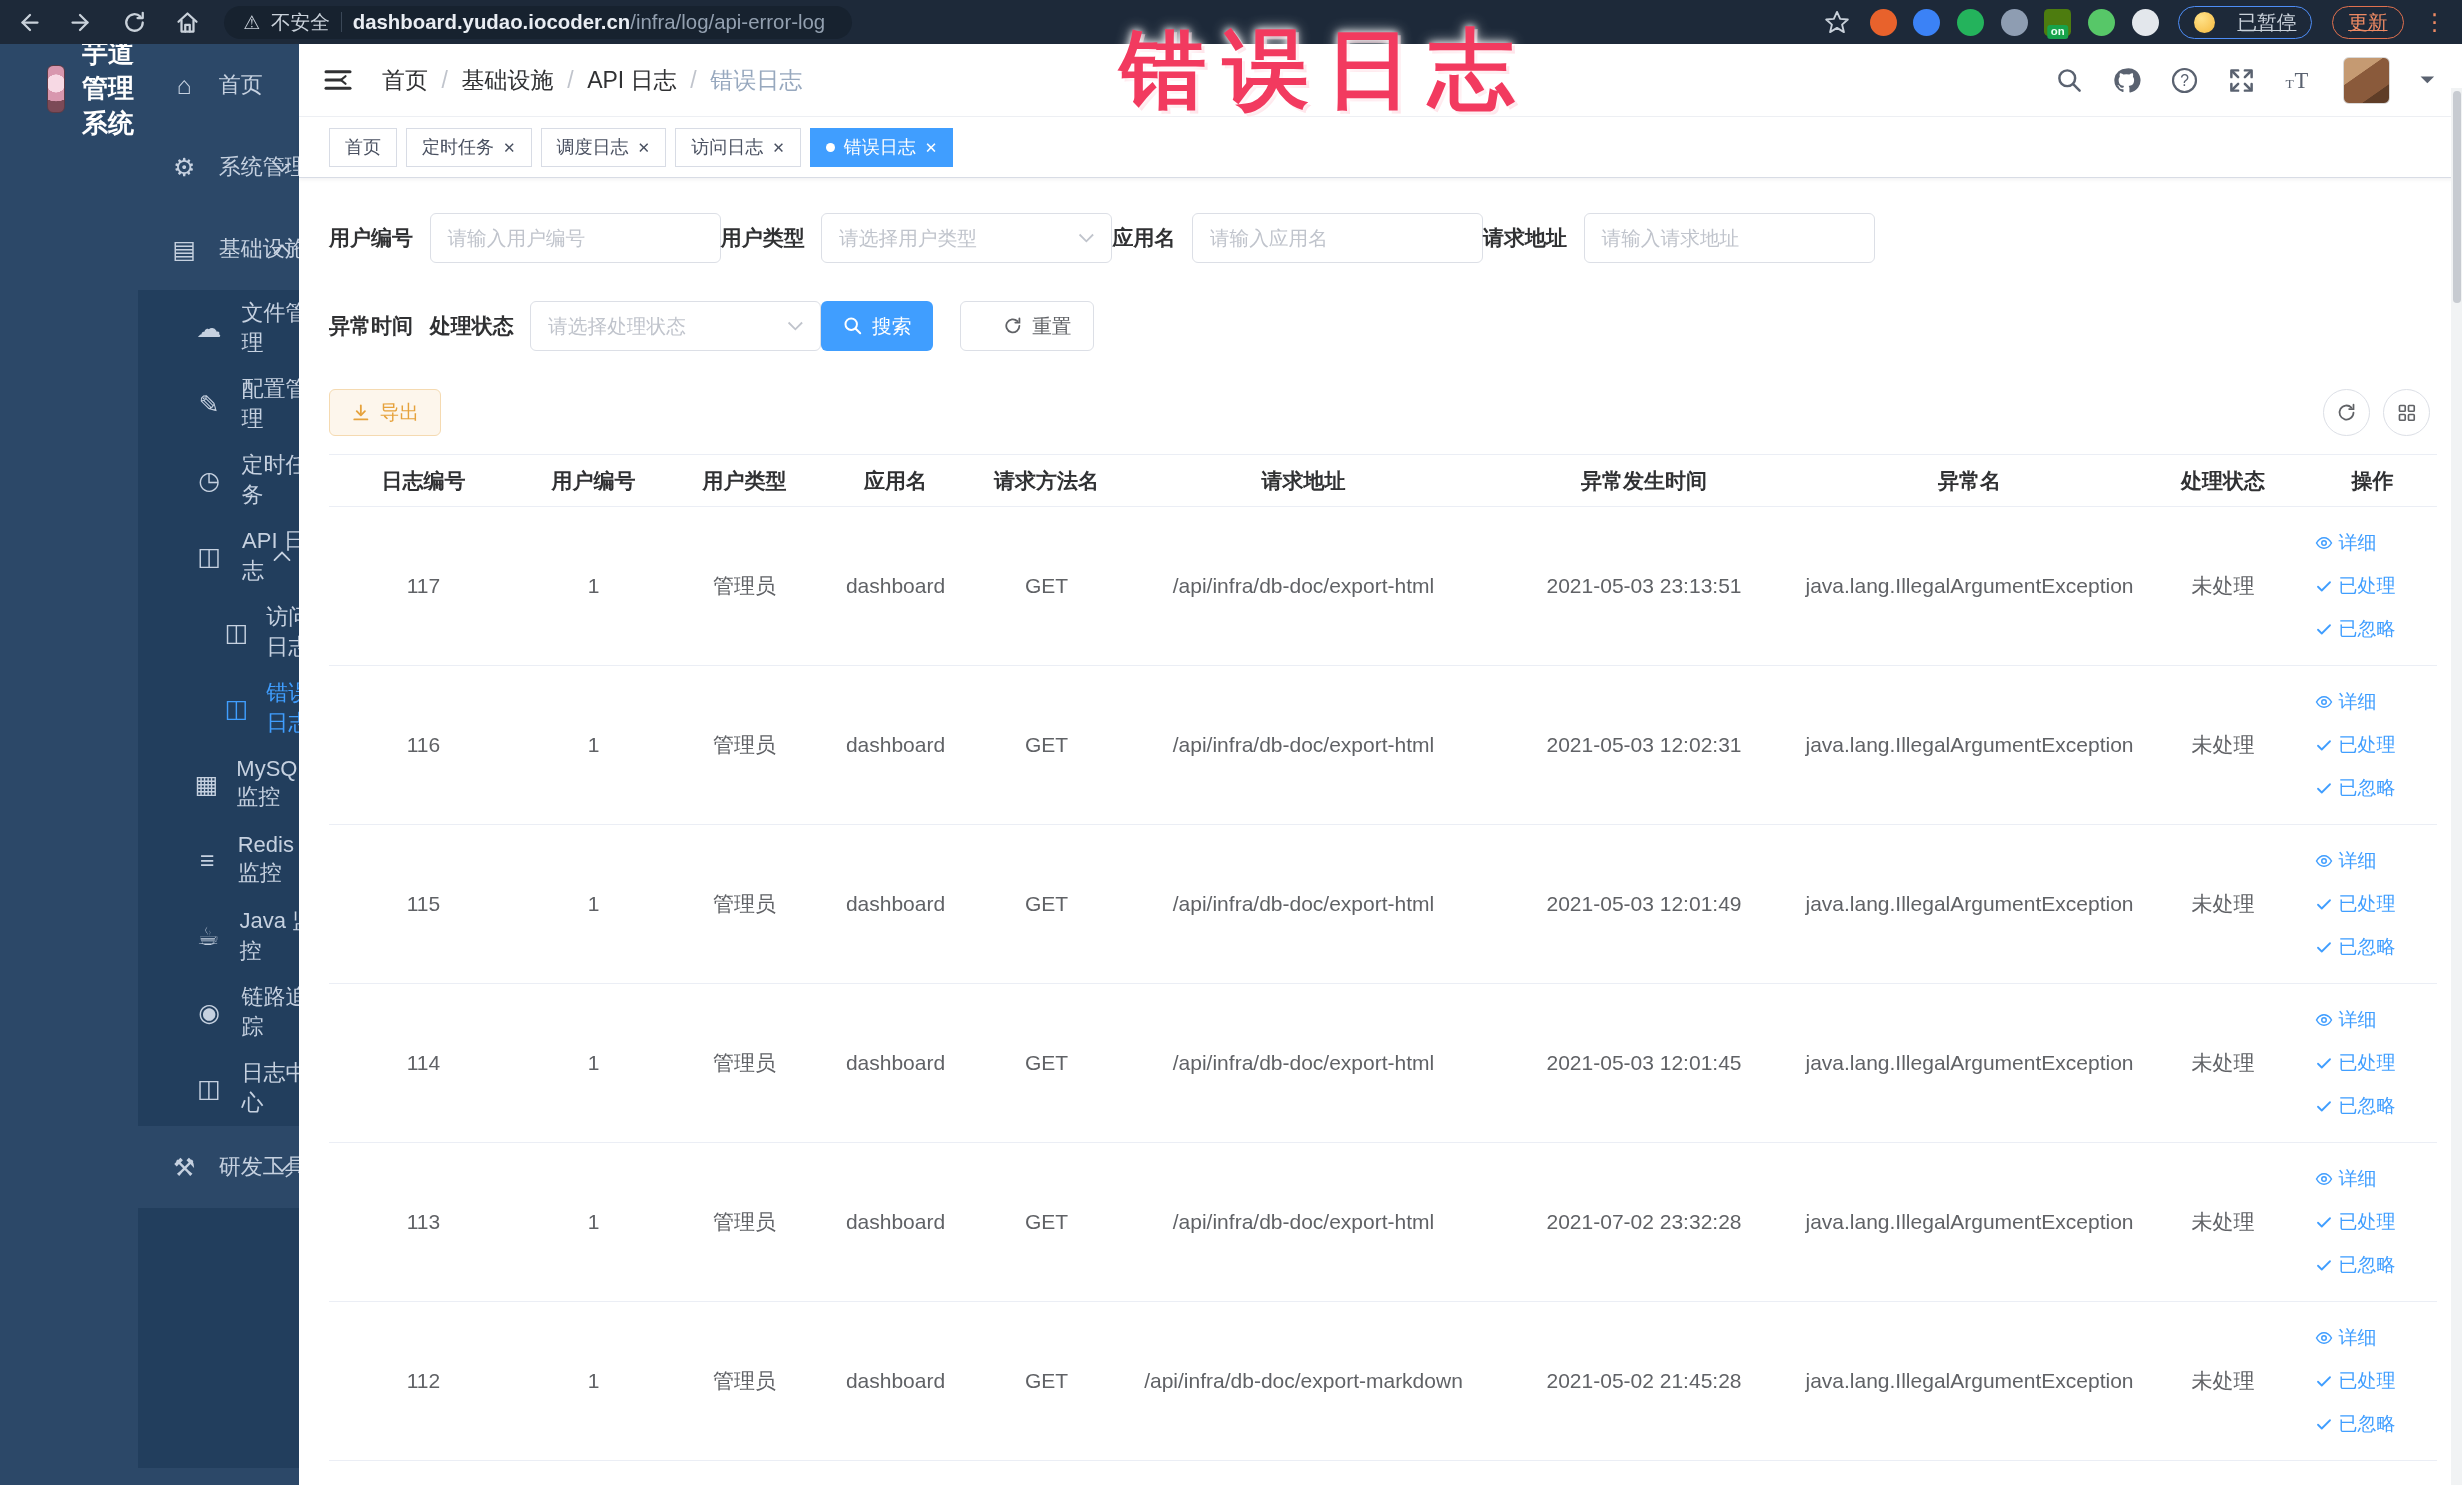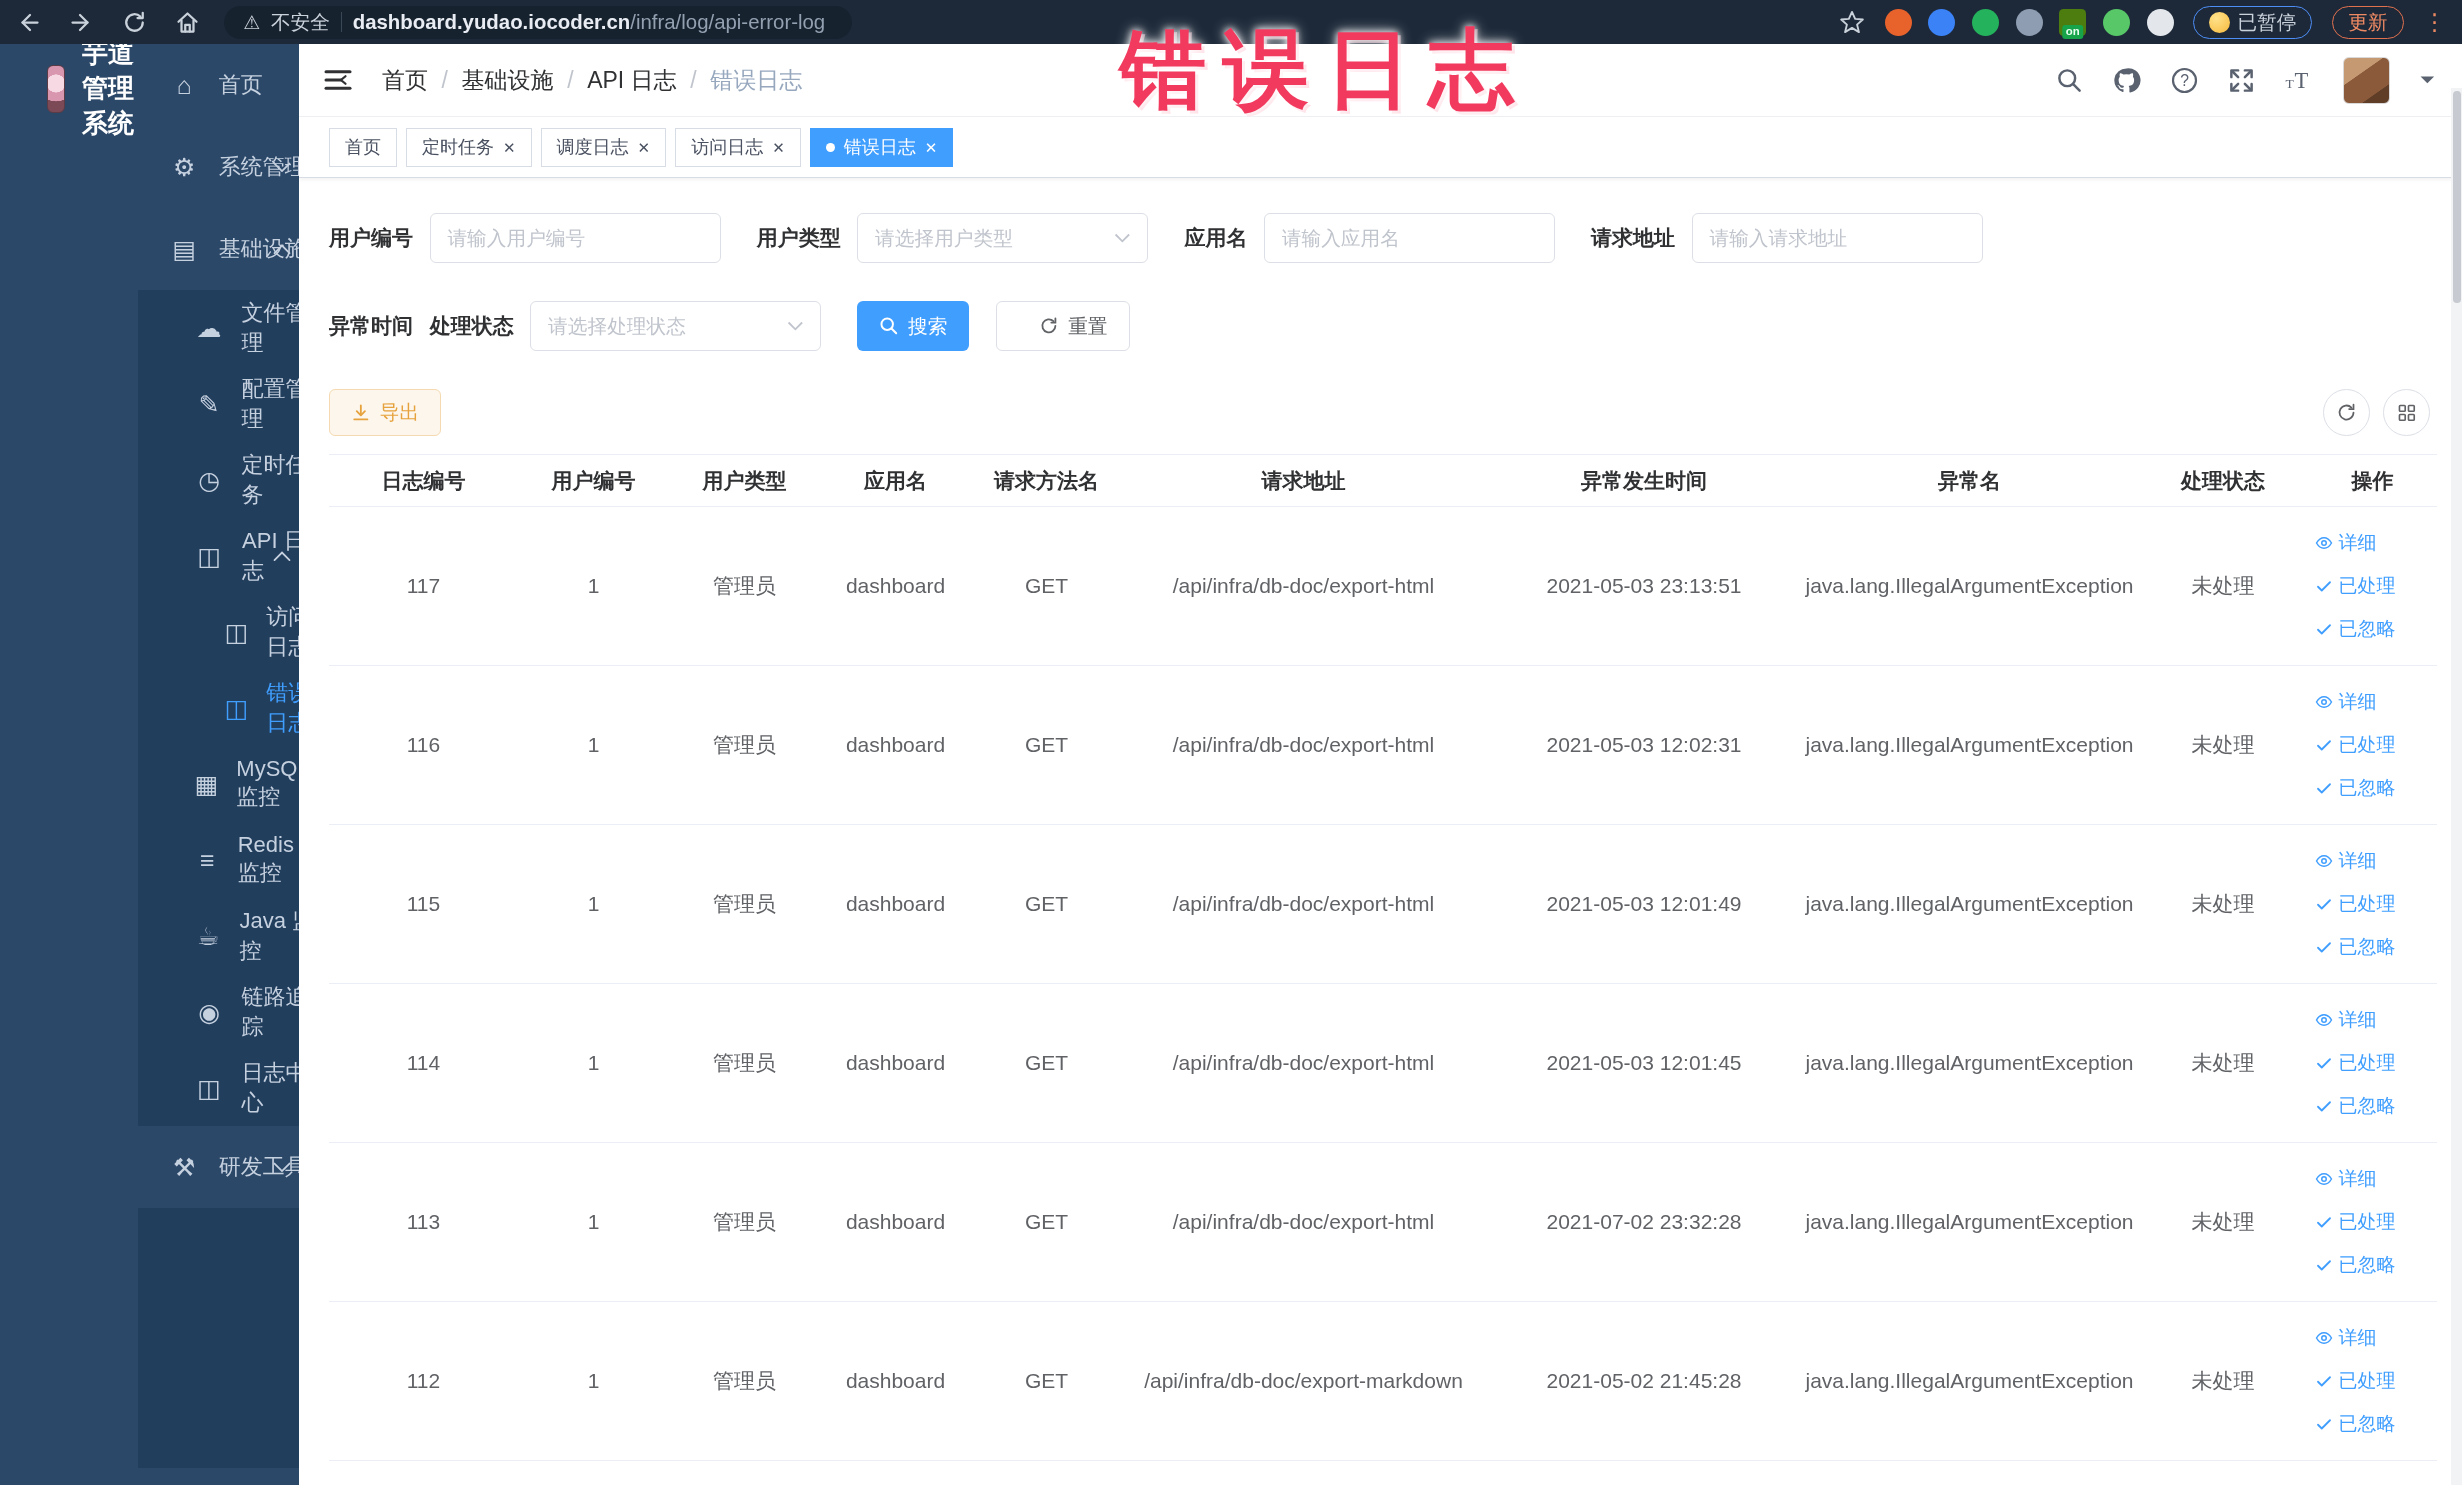--- a/index.html
+++ b/index.html
@@ -15,21 +15,21 @@
   .omnibox .warn { color:#c9d1da; font-size:19px; }
   .omnibox .sec { color:#c9d1da; font-size:19.7px; }
   .omnibox .odiv { width:1.5px; height:19.7px; background:#3a4757; }
   .omnibox .dom { color:#e9edf3; font-size:20.4px; font-weight:600; }
   .omnibox .pth { color:#93a0b0; font-size:20.4px; }
   .bright { margin-left:auto; display:flex; align-items:center; gap:19.7px; }
   .star { color:#c9d1da; }
   .ext { width:27px; height:27px; border-radius:50%; display:flex; align-items:center; justify-content:center; font-size:11.4px; color:#fff; font-weight:700; }
   .ext.badge { border-radius:4.5px; background:#4d7c0f; position:relative; }
   .ext.badge .chip { position:absolute; bottom:-3px; left:50%; transform:translateX(-50%); background:#17a34a; color:#eafff1; font-size:11.4px; line-height:13.6px; padding:0 3.8px; border-radius:3px; }
-  .pill { height:33px; border-radius:16.7px; display:flex; align-items:center; gap:7px; padding:0 15px; font-size:19.7px; }
+  .pill { height:33px; border-radius:16.7px; display:flex; align-items:center; gap:22px; padding:0 15px; font-size:19.7px;text-decoration:underline; }
   .pill.paused { border:1.5px solid #4d8df6; color:#c9d1da; }
   .pill.update { border:1.5px solid #e0704e; color:#ee8a63; }
   .emoji-dot { width:21px; height:21px; border-radius:50%; background:radial-gradient(circle at 35% 30%, #ffe28a, #f6b93d); }
   .kebab { color:#ee8a63; font-size:23px; letter-spacing:0.8px; }
 
   
   .app { display:flex; height:1442px; }
 
   
   .sidebar { width:299px; background:#2c4868; flex:0 0 299px; display:flex; flex-direction:row; overflow:hidden; }
@@ -63,21 +63,21 @@
   .tag { height:39px; border:1.5px solid #d8dce5; background:#fff; color:#495060; display:flex; align-items:center; gap:9px; padding:0 15px; font-size:18px; cursor:pointer; }
   .tag .dot { width:9px; height:9px; border-radius:50%; background:#fff; display:none; }
   .tag .x { font-size:15px; line-height:1; }
   .tag.active { background:#409eff; border-color:#409eff; color:#fff; }
   .tag.active .dot { display:block; }
 
   
   .content { padding:35px 21px 0 30px; }
   .frow { display:flex; align-items:center; margin-bottom:38px; }
   .flabel { font-size:21px; font-weight:700; color:#303133; margin-right:16.7px; white-space:nowrap; }
-  .fctrl { width:291px; height:50px; border:1.5px solid #dcdfe6; border-radius:6px; background:#fff; display:flex; align-items:center; padding:0 16.7px; margin-right:36px; }
+  .fctrl { width:291px; height:50px; border:1.5px solid #dcdfe6; border-radius:6px; background:#fff; display:flex; align-items:center; padding:0 16.7px; }
   .fctrl input { border:none; outline:none; width:100%; font-size:19.7px; color:#606266; font-family:inherit; }
   .fctrl input::placeholder { color:#c0c4cc; }
   .fctrl.select { justify-content:space-between; cursor:pointer; }
   .fctrl .ph { color:#c0c4cc; font-size:19.7px; }
   .fctrl.daterange { width:363px; gap:12px; justify-content:space-between; color:#c0c4cc; }
   .fctrl.daterange .ph { flex:0 0 auto; }
   .btn { height:50px; border-radius:6px; display:flex; align-items:center; gap:9px; font-size:19.7px; padding:0 21px; cursor:pointer; border:1.5px solid transparent; margin-right:27px; }
   .btn.primary { background:#409eff; color:#fff; }
   .btn.plain { background:#fff; border-color:#dcdfe6; color:#606266;padding-left:42px; }
 

